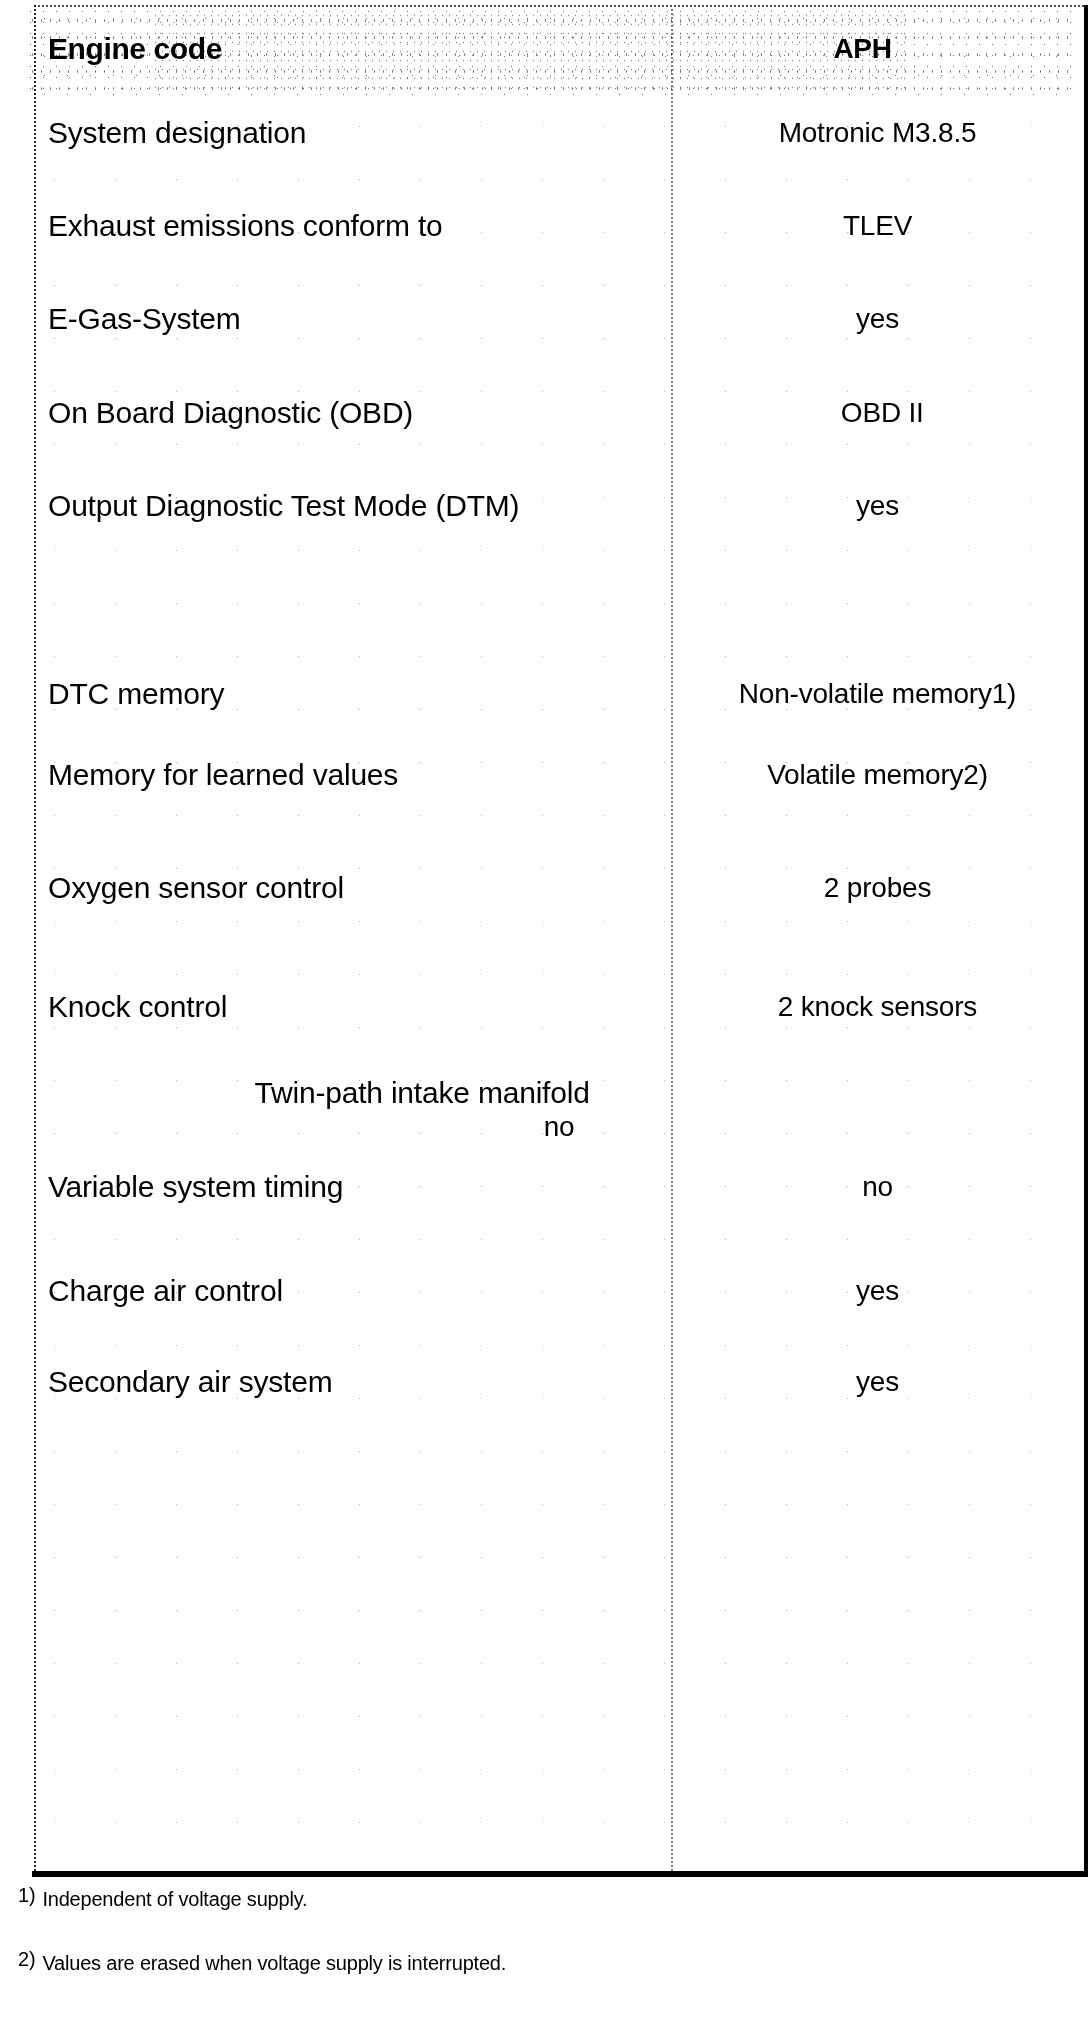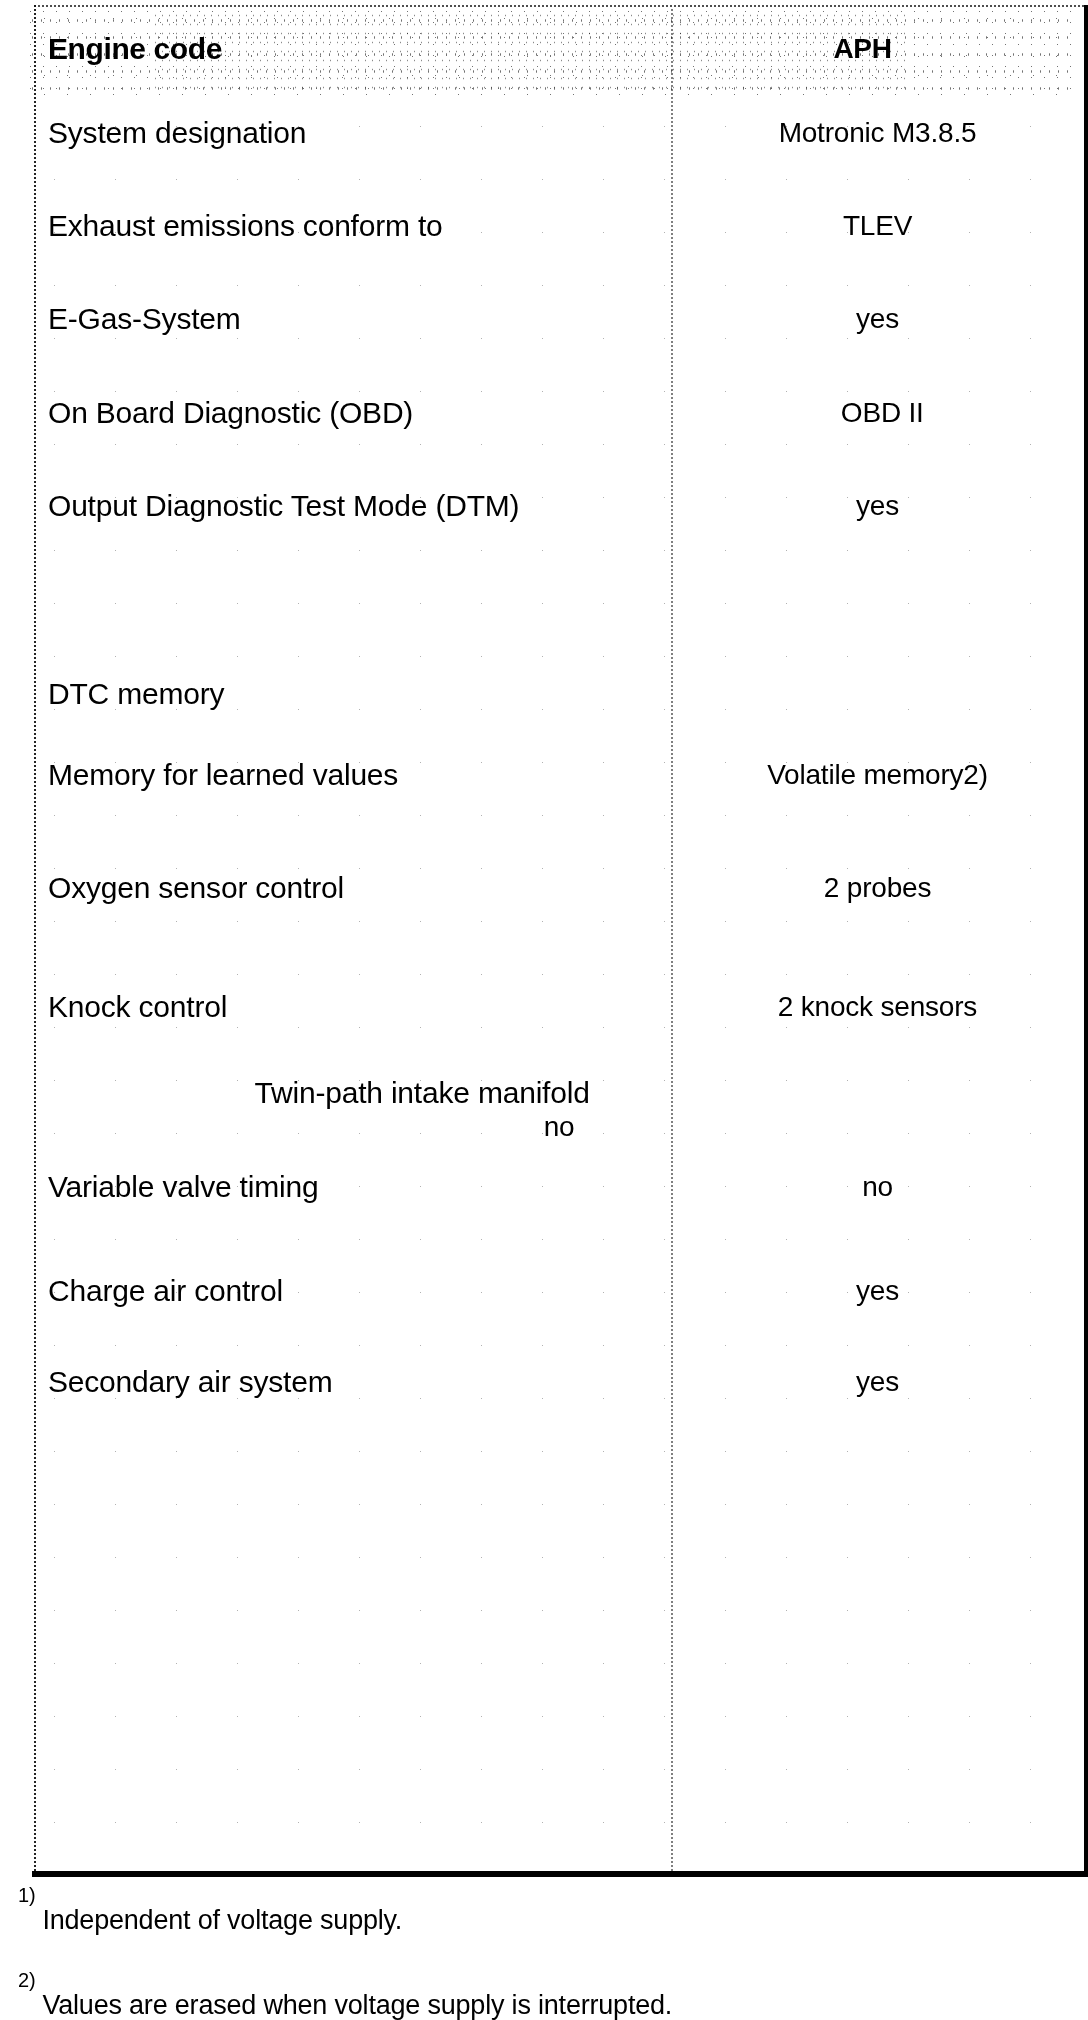--- a/index.html
+++ b/index.html
@@ -177,23 +177,22 @@
     display: flex;
     align-items: flex-start;
   }
   .footnote-marker {
     font-size: 20px;
     line-height: 20px;
     padding-top: 1px;
     margin-right: 7px;
   }
   .footnote-text {
-    font-size: 27px;
+    font-size: 20px;
     line-height: 30px;
-    margin-top: 21px;
   }
 </style>
 </head>
 <body>
 
 <div id="scan-page">
 
   <div id="table-frame">
     <div id="border-top"></div>
     <div id="border-left"></div>
@@ -227,20 +226,21 @@
     </div>
 
     <div class="table-row" style="top:479px;">
       <div class="cell-label">Output Diagnostic Test Mode (DTM)</div>
       <div class="cell-value">yes</div>
     </div>
 
 
     <div class="table-row" style="top:667px;">
       <div class="cell-label">DTC memory</div>
+      <div class="cell-value">Non-volatile memory1)</div>
     </div>
 
     <div class="table-row" style="top:748px;">
       <div class="cell-label">Memory for learned values</div>
       <div class="cell-value">Volatile memory2)</div>
     </div>
 
     <div class="table-row" style="top:861px;">
       <div class="cell-label">Oxygen sensor control</div>
       <div class="cell-value">2 probes</div>
@@ -250,21 +250,21 @@
       <div class="cell-label">Knock control</div>
       <div class="cell-value">2 knock sensors</div>
     </div>
 
     <div class="table-row" style="top:1071px;flex-direction:column;">
       <div class="cell-label">Twin-path intake manifold</div>
       <div class="cell-value">no</div>
     </div>
 
     <div class="table-row" style="top:1160px;">
-      <div class="cell-label">Variable valve timing</div>
+      <div class="cell-label">Variable system timing</div>
       <div class="cell-value">no</div>
     </div>
 
     <div class="table-row" style="top:1264px;">
       <div class="cell-label">Charge air control</div>
       <div class="cell-value">yes</div>
     </div>
 
     <div class="table-row" style="top:1355px;">
       <div class="cell-label">Secondary air system</div>

